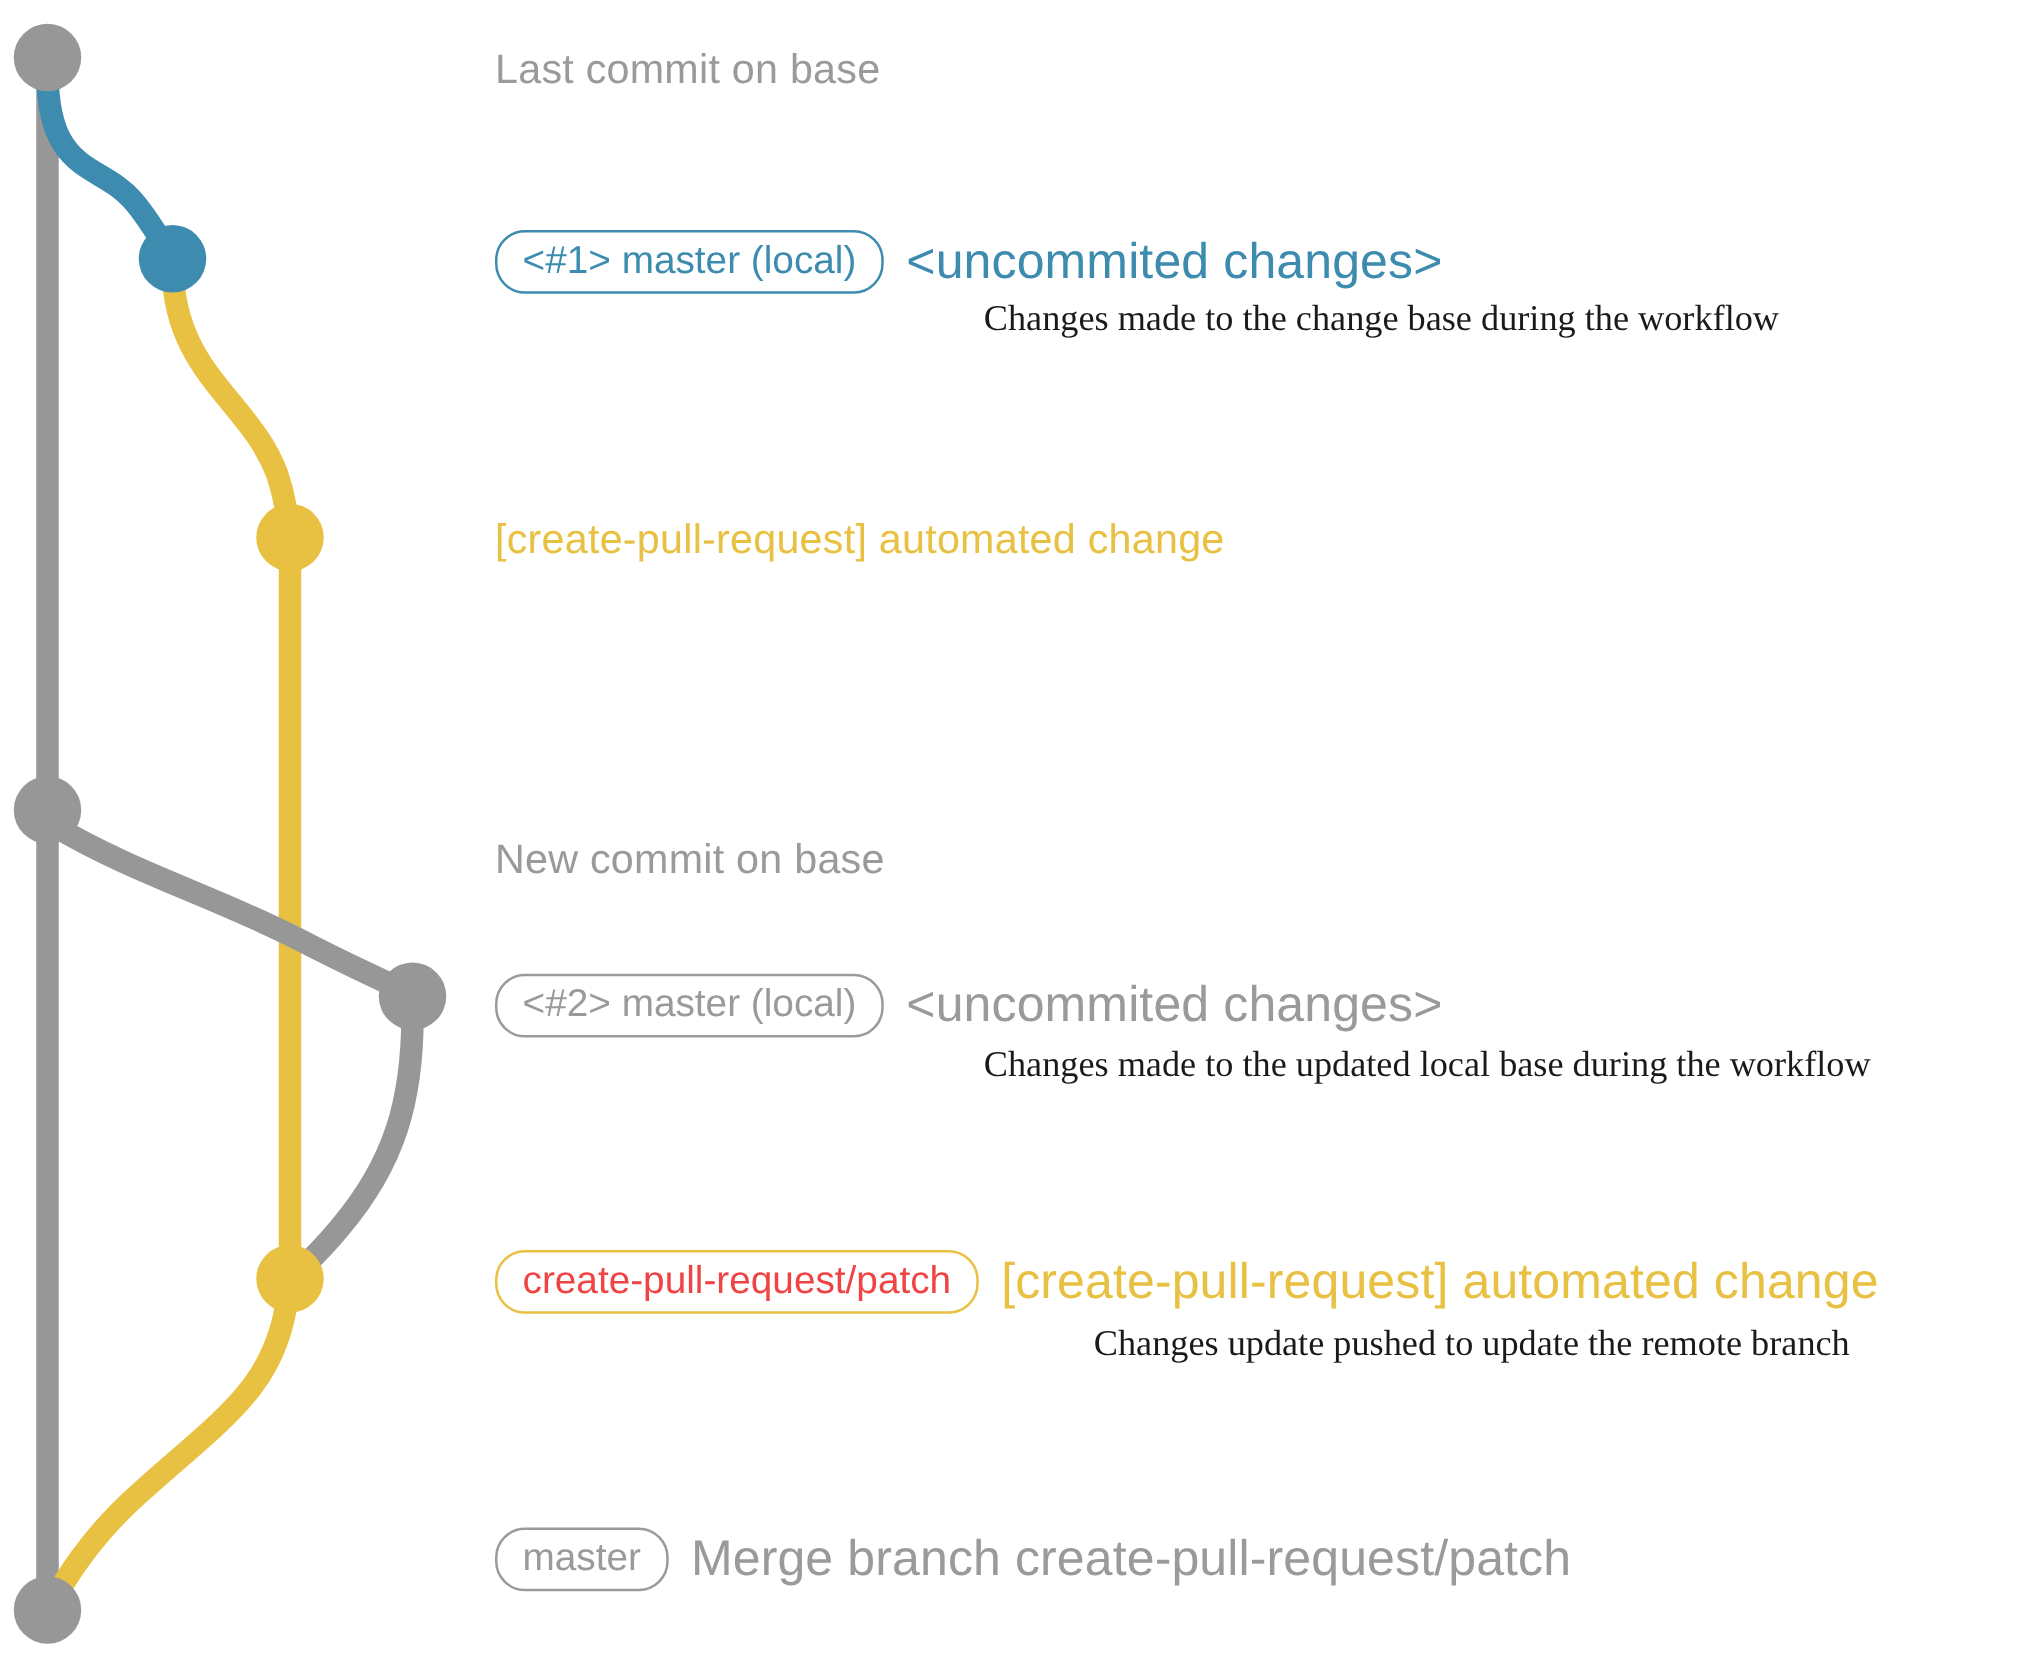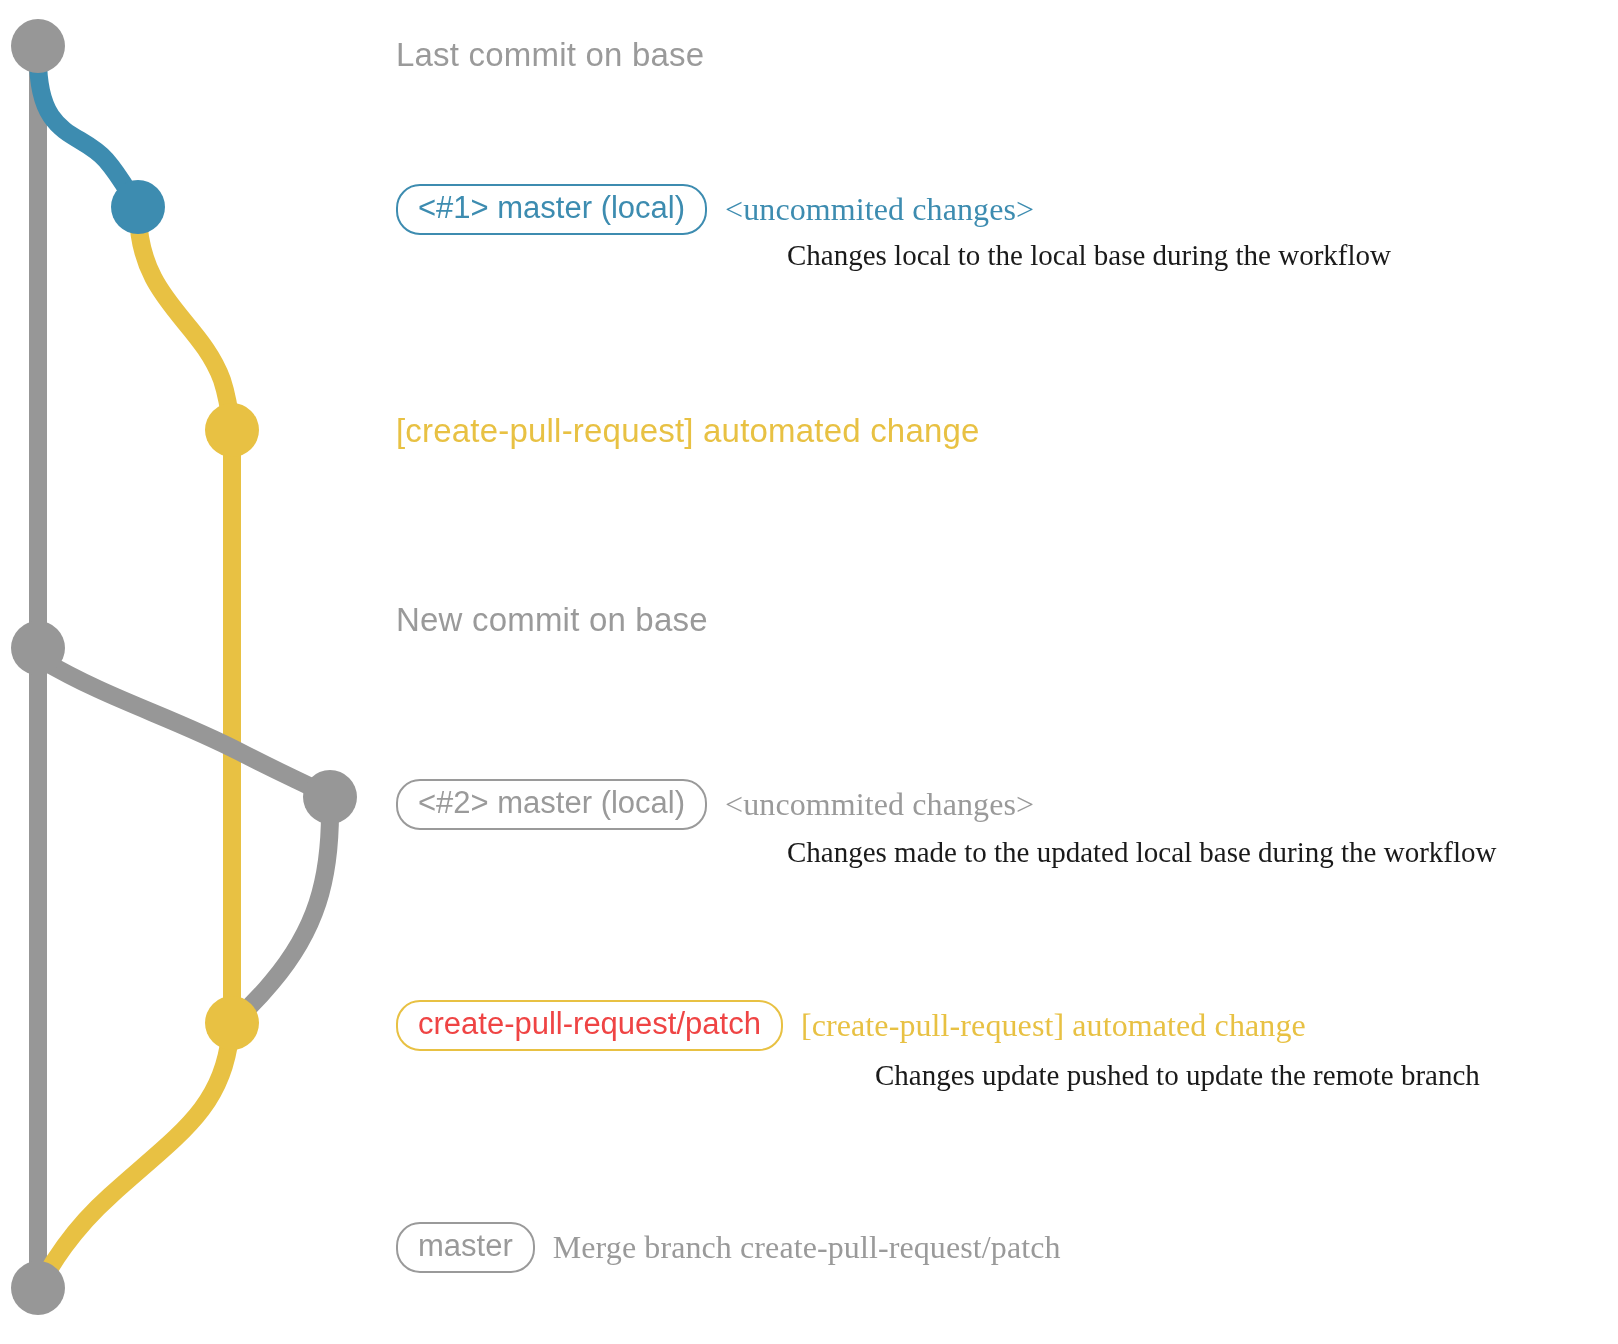--- a/index.html
+++ b/index.html
@@ -55,22 +55,22 @@
     font-size: 31px;
     line-height: 1.06;
     background: #ffffff;
   }
 
   .badge.blue   { border-color: #3d8cb0; color: #3d8cb0; }
   .badge.gray   { border-color: #9a9a9a; color: #9a9a9a; }
   .badge.yellow { border-color: #e8c143; color: #ef4444; }
 
   .commit-msg {
-    font-family: Liberation Serif, serif;
-    font-size: 32px;
+    font-family: Liberation Sans, sans-serif;
+    font-size: 40px;
     margin-left: 18px;
     letter-spacing: 0.1px;
   }
   .commit-msg.blue   { color: #3d8cb0; }
   .commit-msg.gray   { color: #9a9a9a; }
   .commit-msg.yellow { color: #e8c143; }
 
   .desc {
     position: absolute;
     font-family: "Liberation Serif", serif;
@@ -118,27 +118,27 @@
 <div class="labels-layer">
 
   <div class="row" style="left:396px; top:36px;">
     <span class="plain-title msg-gray-title">Last commit on base</span>
   </div>
 
   <div class="row" style="left:396px; top:184px;">
     <span class="badge blue">&lt;#1&gt; master (local)</span>
     <span class="commit-msg blue">&lt;uncommited changes&gt;</span>
   </div>
-  <div class="desc" style="left:787px; top:239px;">Changes local to the local base during the workflow</div>
+  <div class="desc" style="left:787px; top:239px;">Changes made to the change base during the workflow</div>
 
   <div class="row" style="left:396px; top:412px;">
     <span class="plain-title msg-yellow-title">[create-pull-request] automated change</span>
   </div>
 
-  <div class="row" style="left:396px; top:601px;text-align:center;">
+  <div class="row" style="left:396px; top:668px;text-align:center;">
     <span class="plain-title msg-gray-title">New commit on base</span>
   </div>
 
   <div class="row" style="left:396px; top:779px;">
     <span class="badge gray">&lt;#2&gt; master (local)</span>
     <span class="commit-msg gray">&lt;uncommited changes&gt;</span>
   </div>
   <div class="desc" style="left:787px; top:836px;">Changes made to the updated local base during the workflow</div>
 
   <div class="row" style="left:396px; top:1000px;">

